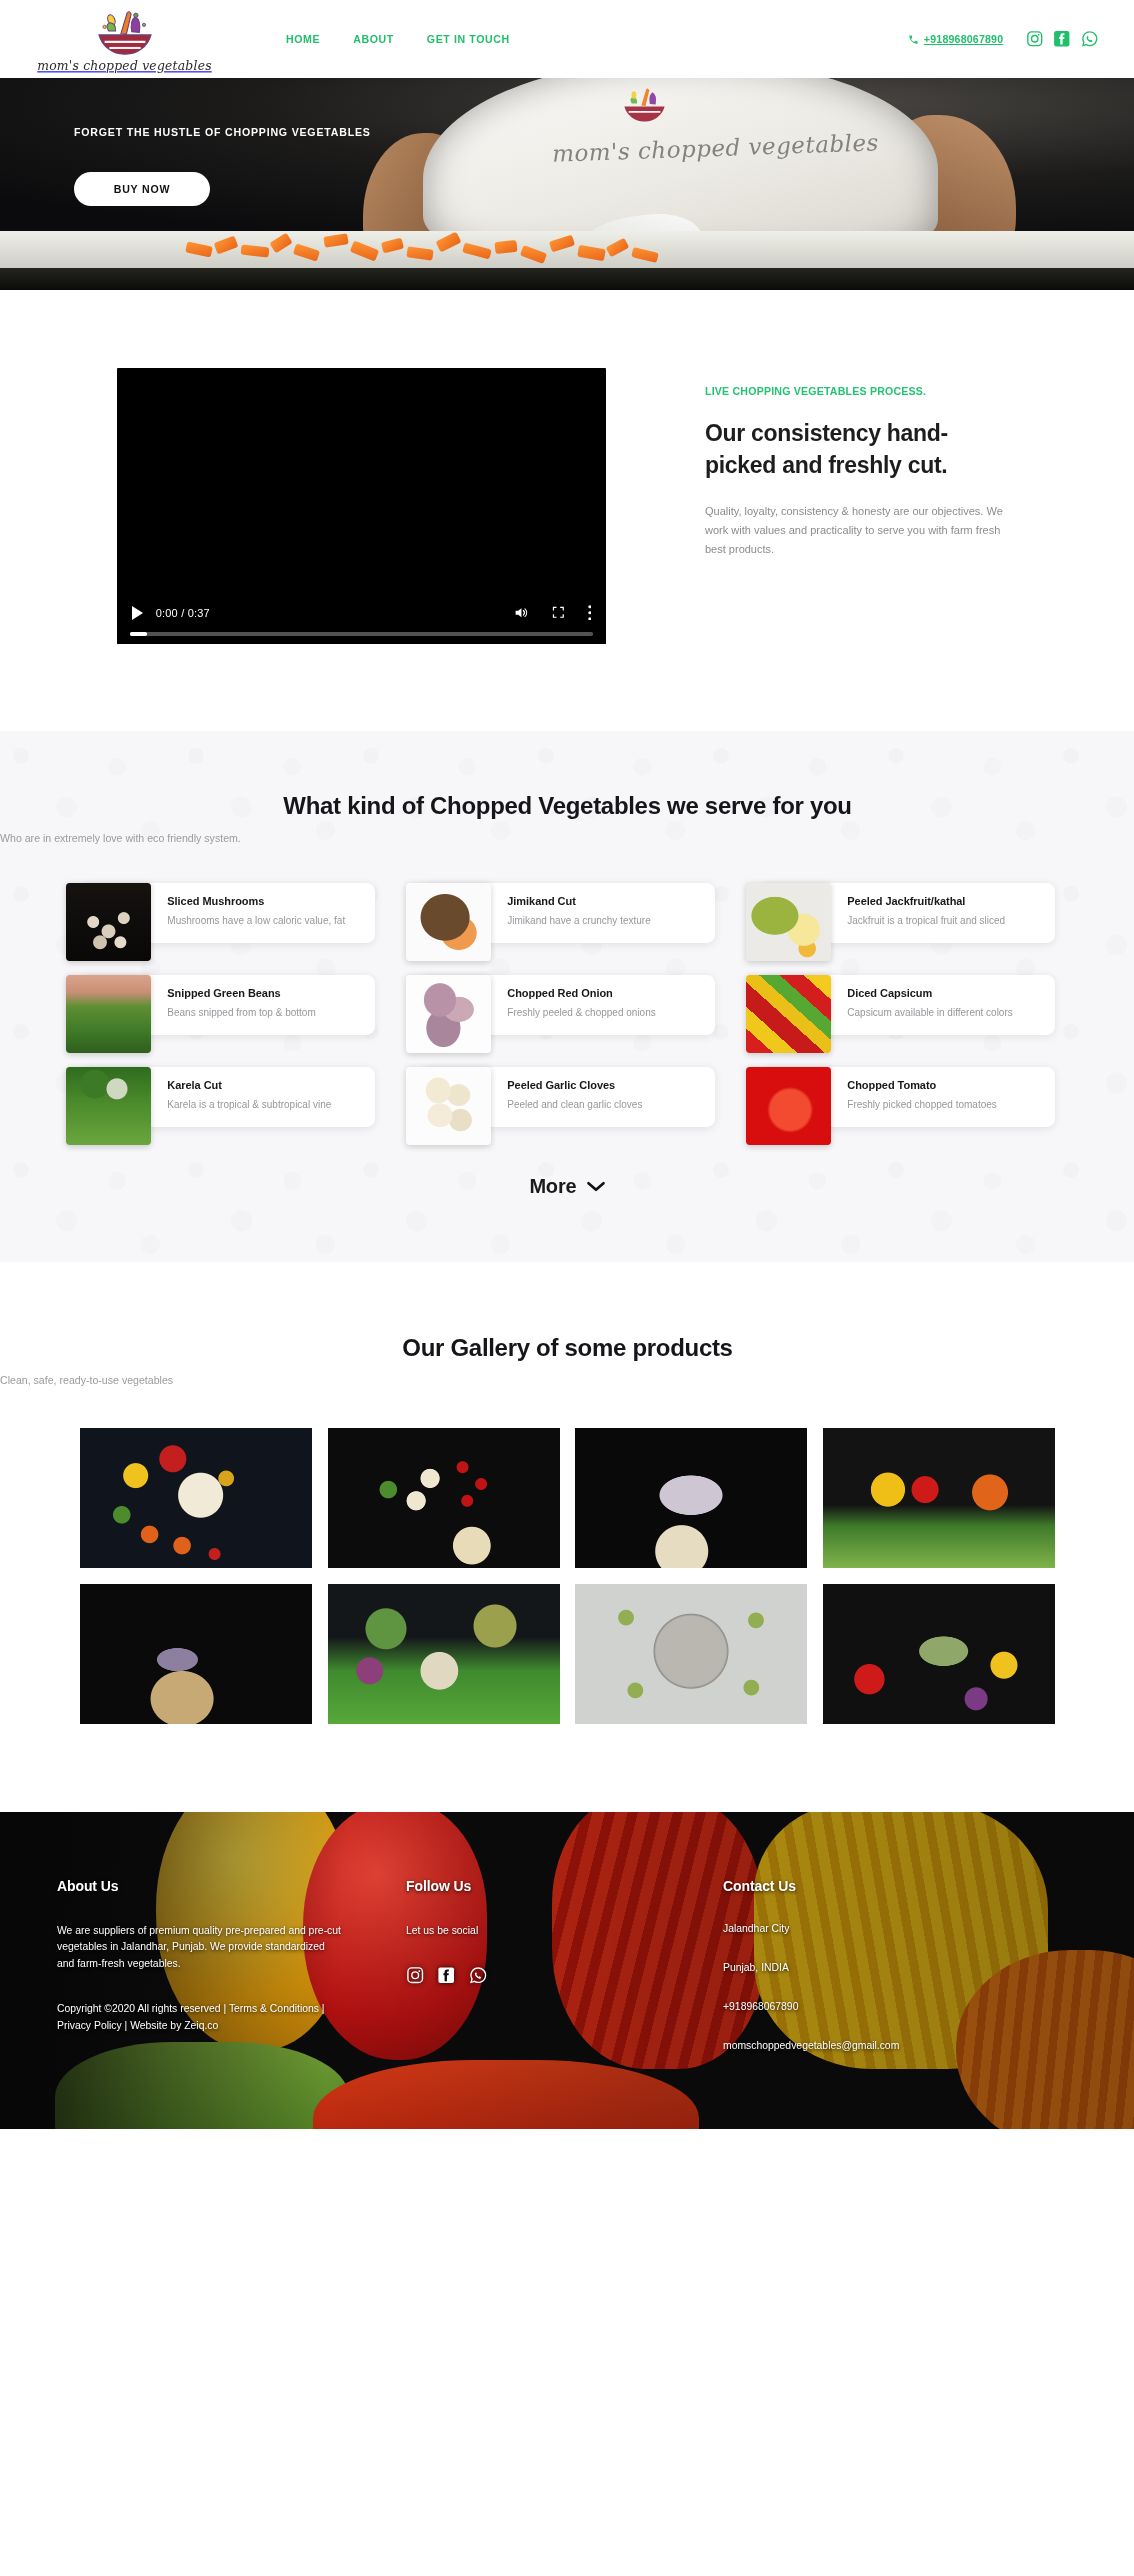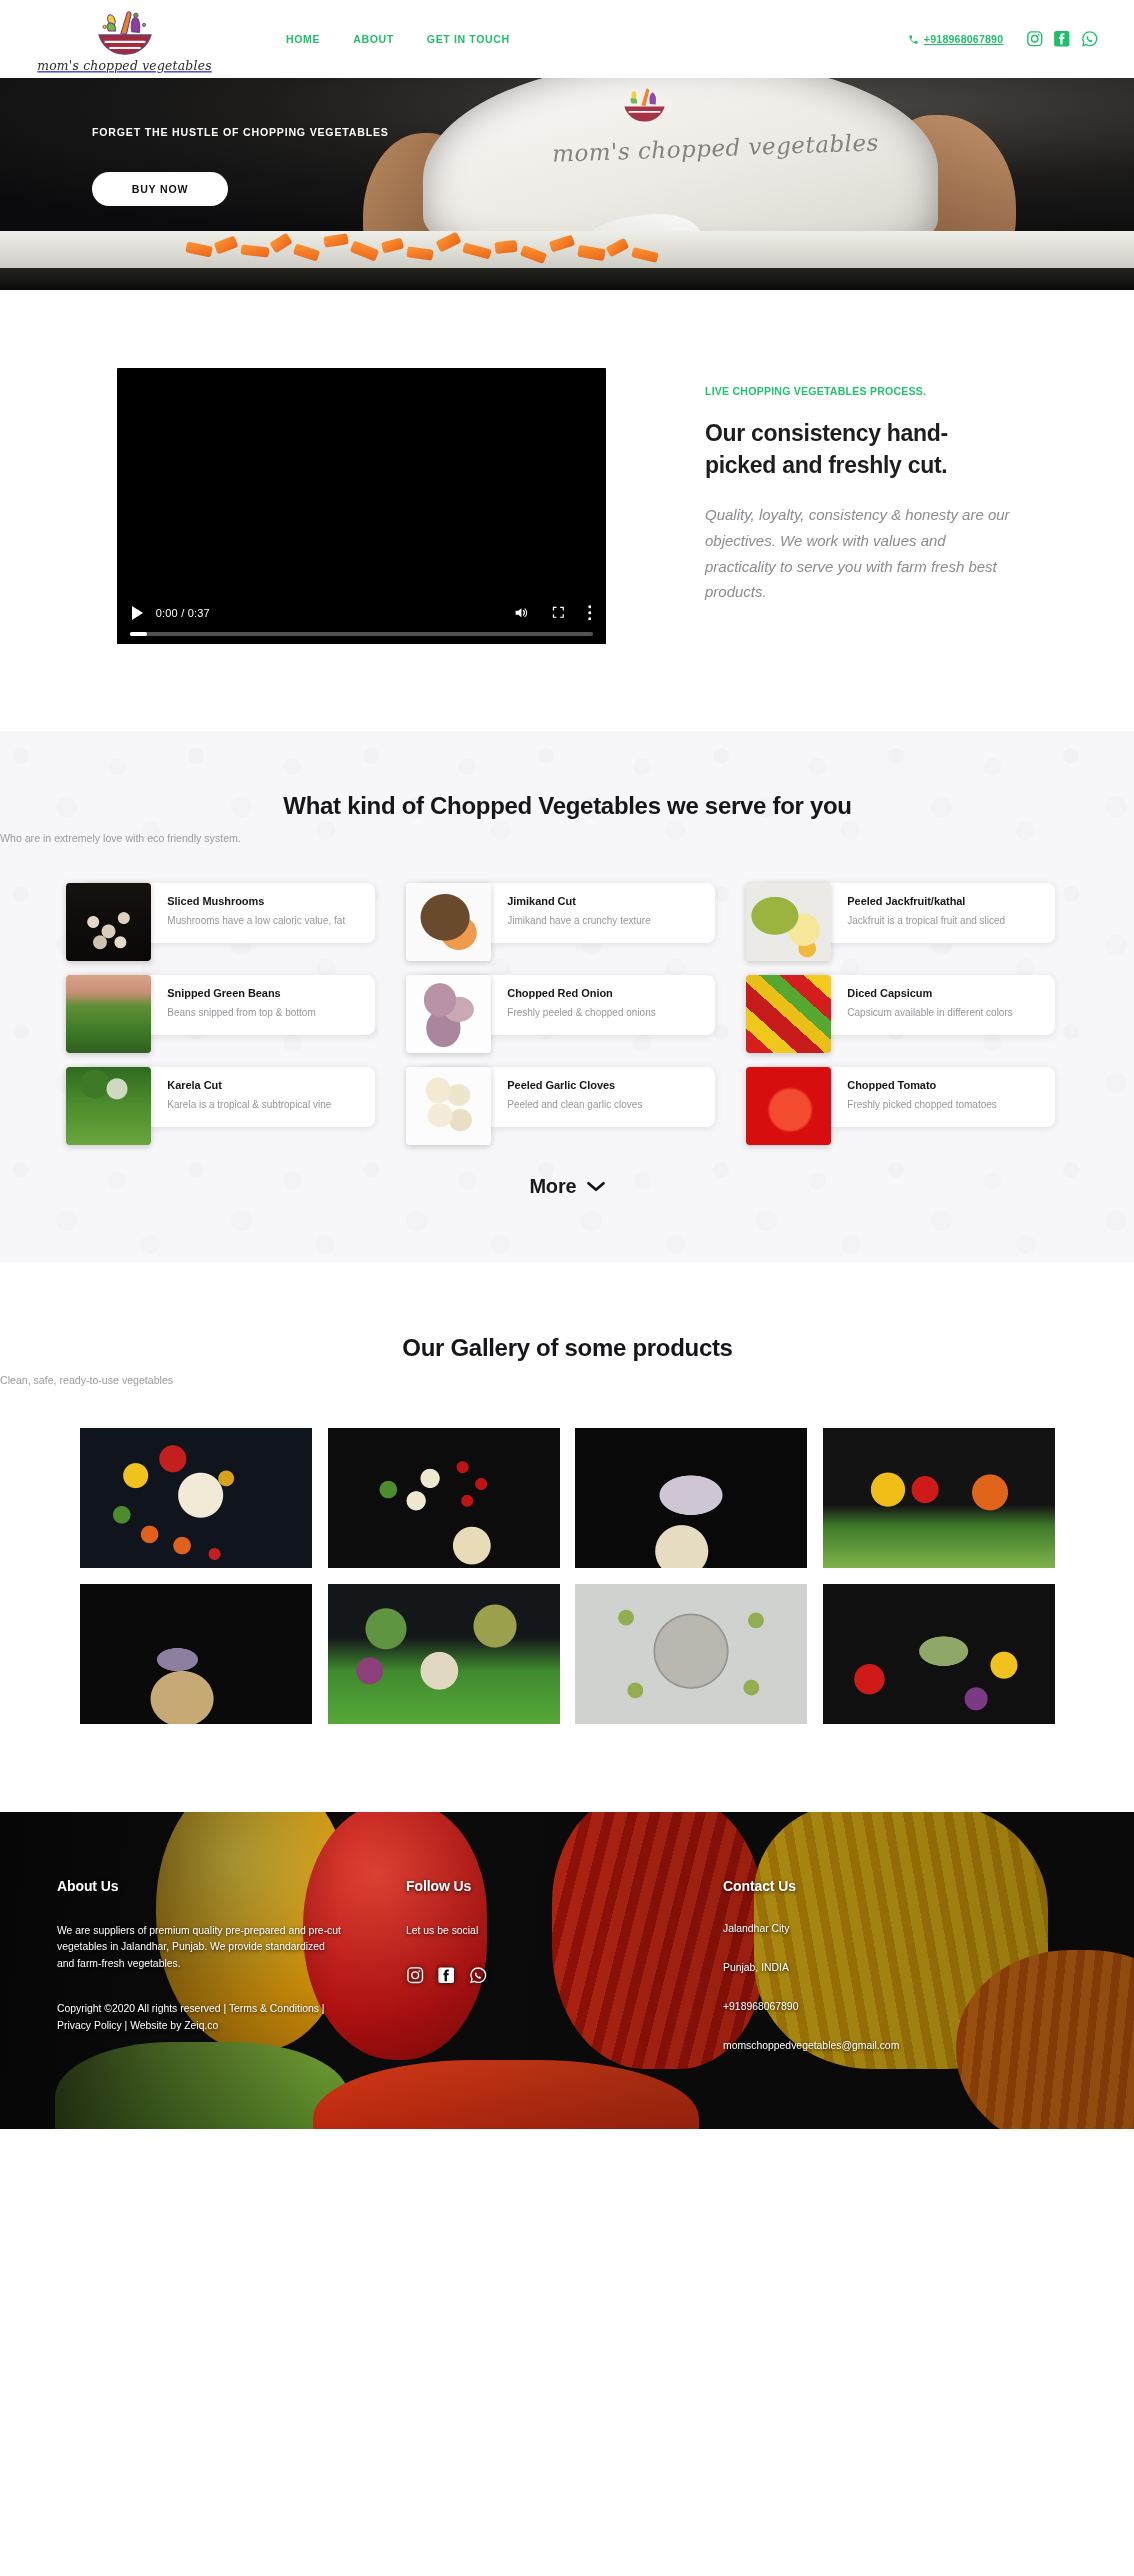--- a/index.html
+++ b/index.html
@@ -149,21 +149,21 @@
     position: absolute; left: 184px; bottom: 24px;
     width: 515px; height: 42px;
   }
   .cc {
     position: absolute;
     background: linear-gradient(160deg,#ff9432,#e8661a);
     border-radius: 2.8px;
   }
   .hero-content {
     position: absolute;
-    left: 92px; top: 48px;
+    left: 74px; top: 48px;
     z-index: 6;
     max-width: 515px;
   }
   .hero-kicker {
     color: #ffffff;
     font-size: 10.6px;
     font-weight: 700;
     letter-spacing: 0.8px;
     margin-bottom: 14px;
   }
@@ -249,24 +249,23 @@
   }
   .sec-h2 {
     font-size: 23px;
     font-weight: 700;
     color: #1d1d1f;
     line-height: 1.42;
     letter-spacing: -0.3px;
     margin-bottom: 20px;
   }
   .sec-p {
-    font-size: 15px;
+    font-size: 11px;
     color: #8c8c91;
     line-height: 1.72;
-    font-style: italic;
   }
 
   
   .products {
     background: #f7f7f9;
     padding: 61px 0 64px;
     position: relative;
   }
   .products::before {
     content: "";

